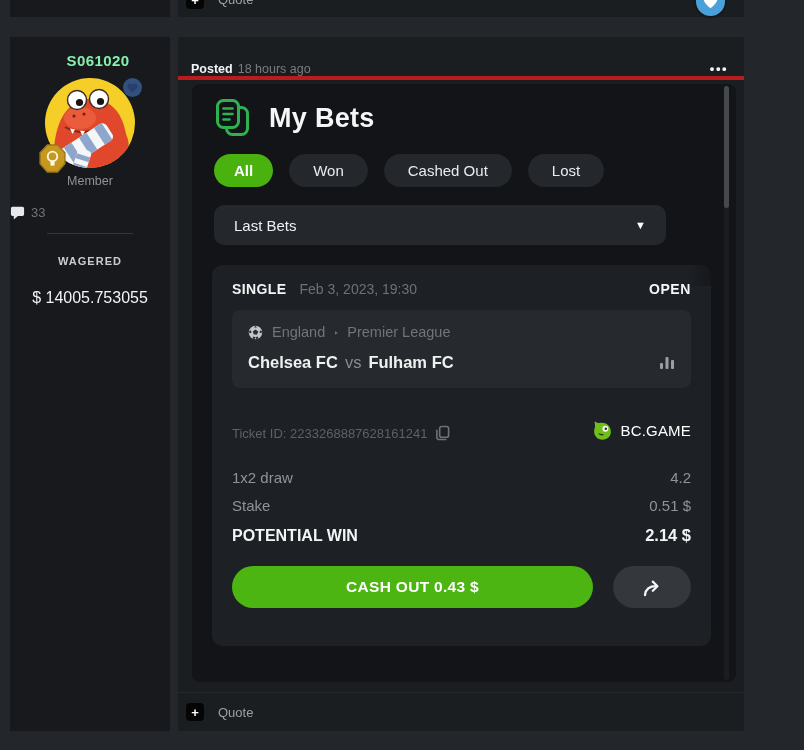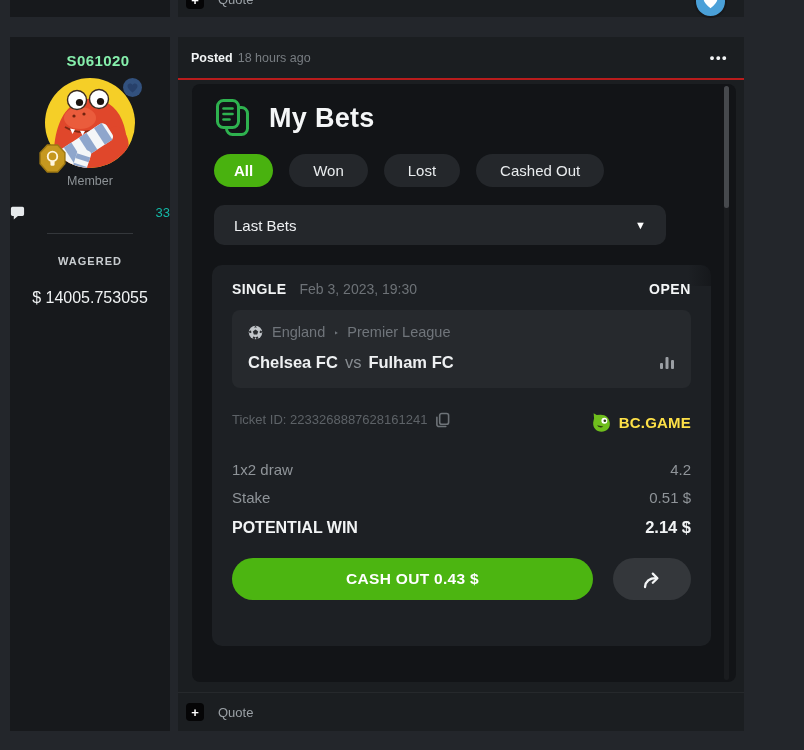--- a/index.html
+++ b/index.html
@@ -27,28 +27,28 @@
   .sidebar { left:10px; top:37px; width:160px; height:694px; background:#17191c; text-align:center; }
   .main { left:178px; top:37px; width:566px; height:694px; background:#1b1e21; }
 
   
   .username { margin-top:15px; font-size:15px; font-weight:bold; letter-spacing:.4px; color:#86efac;padding-left:16px; }
   .avatar-wrap { position:relative; width:92px; height:92px; margin:8px auto 0; }
   .badge-blue { position:absolute; top:1px; right:-6px; width:19px; height:19px; border-radius:50%;
     background:#32517e; display:flex; align-items:center; justify-content:center; }
   .badge-gold { position:absolute; bottom:-9px; left:-7px; }
   .member { margin-top:5px; font-size:12.5px; color:#8d9296; }
-  .comments { margin-top:17px; display:flex; align-items:center; justify-content:space-between; gap:6px;
-    font-size:13px; color:#14b8a6; }
+  .comments { margin-top:17px; display:flex; align-items:center; justify-content:flex-start; gap:6px;
+    font-size:13px; color:#737373; }
   .sb-divider { margin:13px auto 0; width:86px; height:1px; background:#34373b; }
   .wagered-label { margin-top:21px; font-size:11px; font-weight:bold; letter-spacing:1px; color:#c9cdd0; }
   .wagered-value { margin-top:22px; font-size:16px; color:#f0f2f3; }
 
   
-  .post-header { height:43px; border-bottom:2px solid #b91c1c; display:flex; align-items:center;
+  .post-header { height:43px; border-bottom:4px solid #b91c1c; display:flex; align-items:flex-end;
     padding:0 16px 0 13px; font-size:12.5px; }
   .post-header .lbl { font-weight:bold; color:#f2f4f5; }
   .post-header .time { color:#787d82; margin-left:5px; }
   .menu-dots { margin-left:auto; color:#f2f4f5; font-size:13px; font-weight:bold; letter-spacing:1.5px; cursor:pointer; }
   .post-footer { position:absolute; left:0; bottom:0; width:100%; height:39px; border-top:1px solid #26292c;
     display:flex; align-items:center; padding-left:8px; gap:14px; }
   .plusbtn { width:18px; height:18px; background:#050506; border-radius:4px; color:#fff;
     font-size:13px; font-weight:bold; display:flex; align-items:center; justify-content:center; line-height:1; }
   .quote-label { color:#9aa0a5; font-size:13px; }
 
@@ -76,25 +76,25 @@
   .bet-date { color:#6d7277; margin-left:13px; }
   .bet-status { margin-left:auto; font-weight:bold; color:#f4f6f7; letter-spacing:.6px; }
 
   .match-card { margin-top:13px; background:#26292d; border-radius:8px; padding:14px 16px 16px; }
   .league-row { display:flex; align-items:flex-end; gap:9px; font-size:14.5px; color:#70757b; }
   .league-sep { font-size:11px; }
   .teams-row { margin-top:13px; display:flex; align-items:center; font-size:16.5px; color:#eef0f2; font-weight:600; }
   .teams-row .vs { color:#878c91; font-weight:400; margin:0 7px; }
   .stats-icon { margin-left:auto; cursor:pointer; display:flex; }
 
-  .ticket-row { margin-top:24px; display:flex; align-items:flex-start; }
+  .ticket-row { margin-top:32px; display:flex; align-items:flex-end; }
   .ticket-text { font-size:13px; color:#5d6267; }
   .copy-icon { margin-left:8px; cursor:pointer; display:flex; }
   .brand { margin-left:auto; display:flex; align-items:center; gap:7px; }
-  .brand .bname { font-size:15px; font-weight:bold; color:#fde047; letter-spacing:.2px; }
+  .brand .bname { font-size:15px; font-weight:normal; color:#ffffff; letter-spacing:.2px; }
 
   .odds-row { margin-top:28px; display:flex; font-size:15px; color:#8f9499; }
   .odds-row + .odds-row { margin-top:11px; }
   .odds-row .val { margin-left:auto; }
   .potential-row { margin-top:12px; display:flex; align-items:center; font-size:16px; font-weight:bold; color:#f2f4f5; }
   .potential-row .val { margin-left:auto; font-size:16.5px; }
 
   .btn-row { margin-top:21px; display:flex; gap:20px; }
   .cashout-btn { flex:1; height:42px; border-radius:21px; background:#4cb511; border:none;
     color:#fff; font-family:inherit; font-size:15.5px; font-weight:bold; letter-spacing:.3px; cursor:pointer; }
@@ -210,22 +210,22 @@
           <line x1="9.5" y1="16" x2="18.5" y2="16" stroke="#2eb24f" stroke-width="2.6" stroke-linecap="round"></line>
           <line x1="9.5" y1="21.5" x2="15.5" y2="21.5" stroke="#2eb24f" stroke-width="2.6" stroke-linecap="round"></line>
         </svg>
       </span>
       <span class="ttl">My Bets</span>
     </div>
 
     <div class="tabs">
       <div class="pill active">All</div>
       <div class="pill">Won</div>
+      <div class="pill">Cashed Out</div>
       <div class="pill">Lost</div>
-      <div class="pill">Cashed Out</div>
     </div>
     <div class="tabs-fade"></div>
 
     <div class="select">
       <span>Last Bets</span>
       <span class="caret">▼</span>
     </div>
 
     <div class="bet-card">
 

